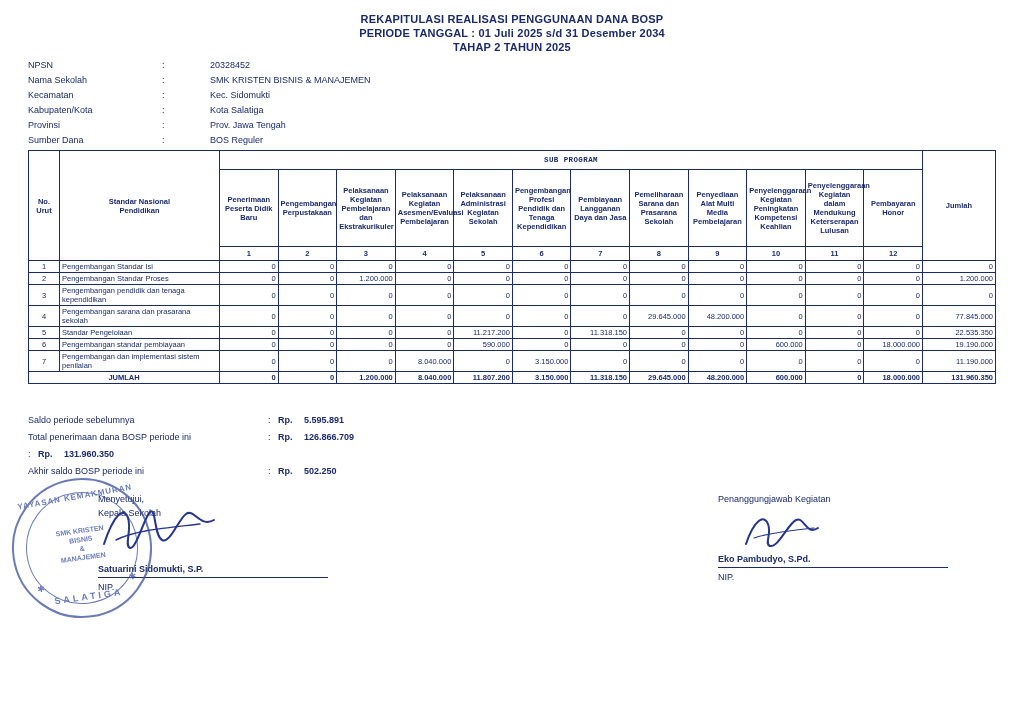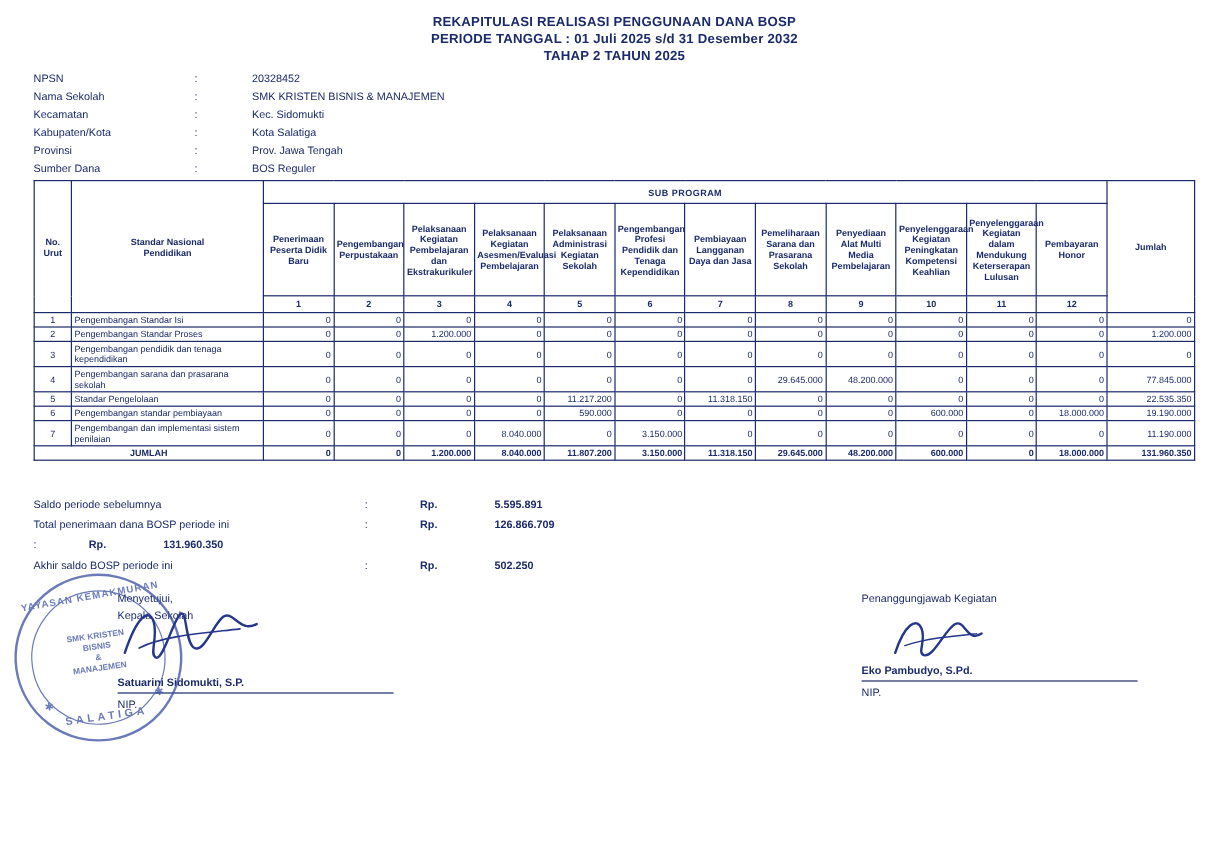--- a/index.html
+++ b/index.html
@@ -71,20 +71,21 @@
     line-height: 9px;
     color: #1b2a6b;
     padding: 1px 2px;
     vertical-align: middle;
   }
   th.subprogram-head {
     font-size: 10px;
     font-weight: bold;
     letter-spacing: 0.4px;
     height: 16px;
+    font-family: Liberation Mono, monospace;
   }
   th.colhead {
     text-align: center;
     font-weight: bold;
     height: 74px;
   }
   th.no-urut {
     width: 26px;
     font-size: 9px;
   }
@@ -127,21 +128,20 @@
   
   .summary {
     position: absolute;
     left: 28px;
     top: 412px;
     font-size: 9px;
     line-height: 17px;
   }
   .sum-row {
     display: flex;
-    gap: 36px;
   }
   .sum-label {
     width: 240px;
   }
   .sum-colon {
     width: 10px;
   }
   .sum-rp {
     width: 26px;
     font-weight: bold;
@@ -251,21 +251,21 @@
   .scribble-left { left: 96px; top: 500px; }
   .scribble-right { left: 740px; top: 510px; }
 </style>
 </head>
 <body>
 
 <div class="page">
 
   <div class="title-block">
     <div class="title-line">REKAPITULASI REALISASI PENGGUNAAN DANA BOSP</div>
-    <div class="title-line">PERIODE TANGGAL : 01 Juli 2025 s/d 31 Desember 2032</div>
+    <div class="title-line">PERIODE TANGGAL : 01 Juli 2025 s/d 31 Desember 2034</div>
     <div class="title-line">TAHAP 2 TAHUN 2025</div>
   </div>
 
   <div class="identity">
     <div class="id-row">
       <div class="id-label">NPSN</div>
       <div class="id-colon">:</div>
       <div class="id-value">20328452</div>
     </div>
     <div class="id-row">

